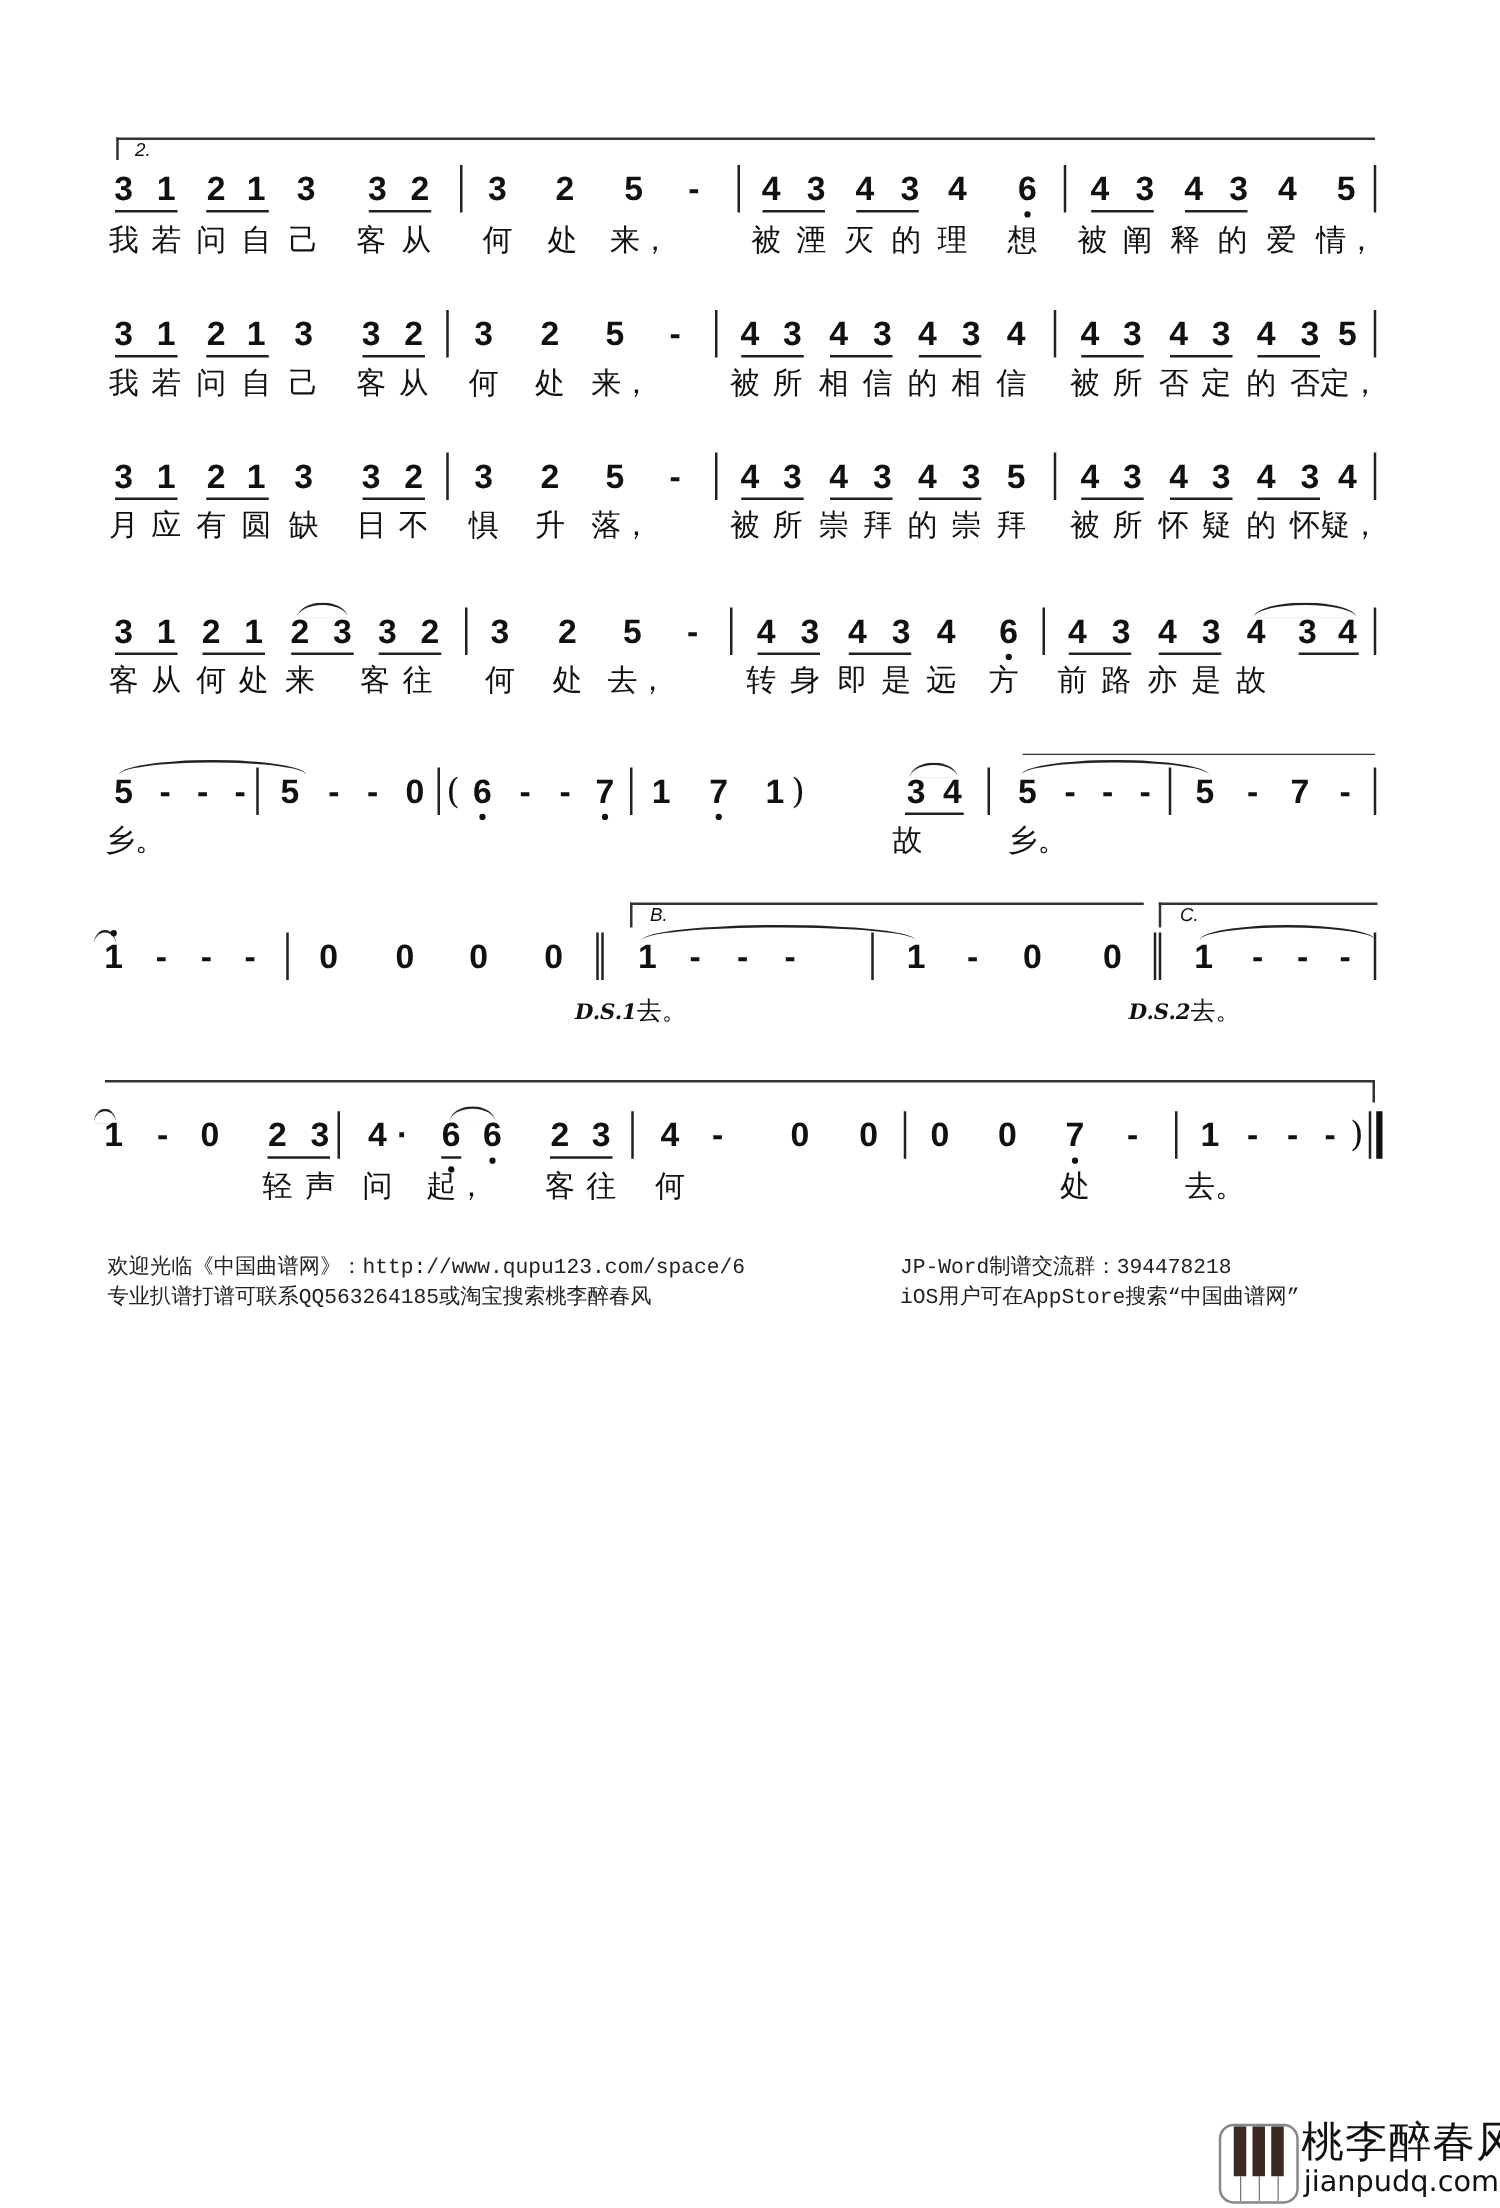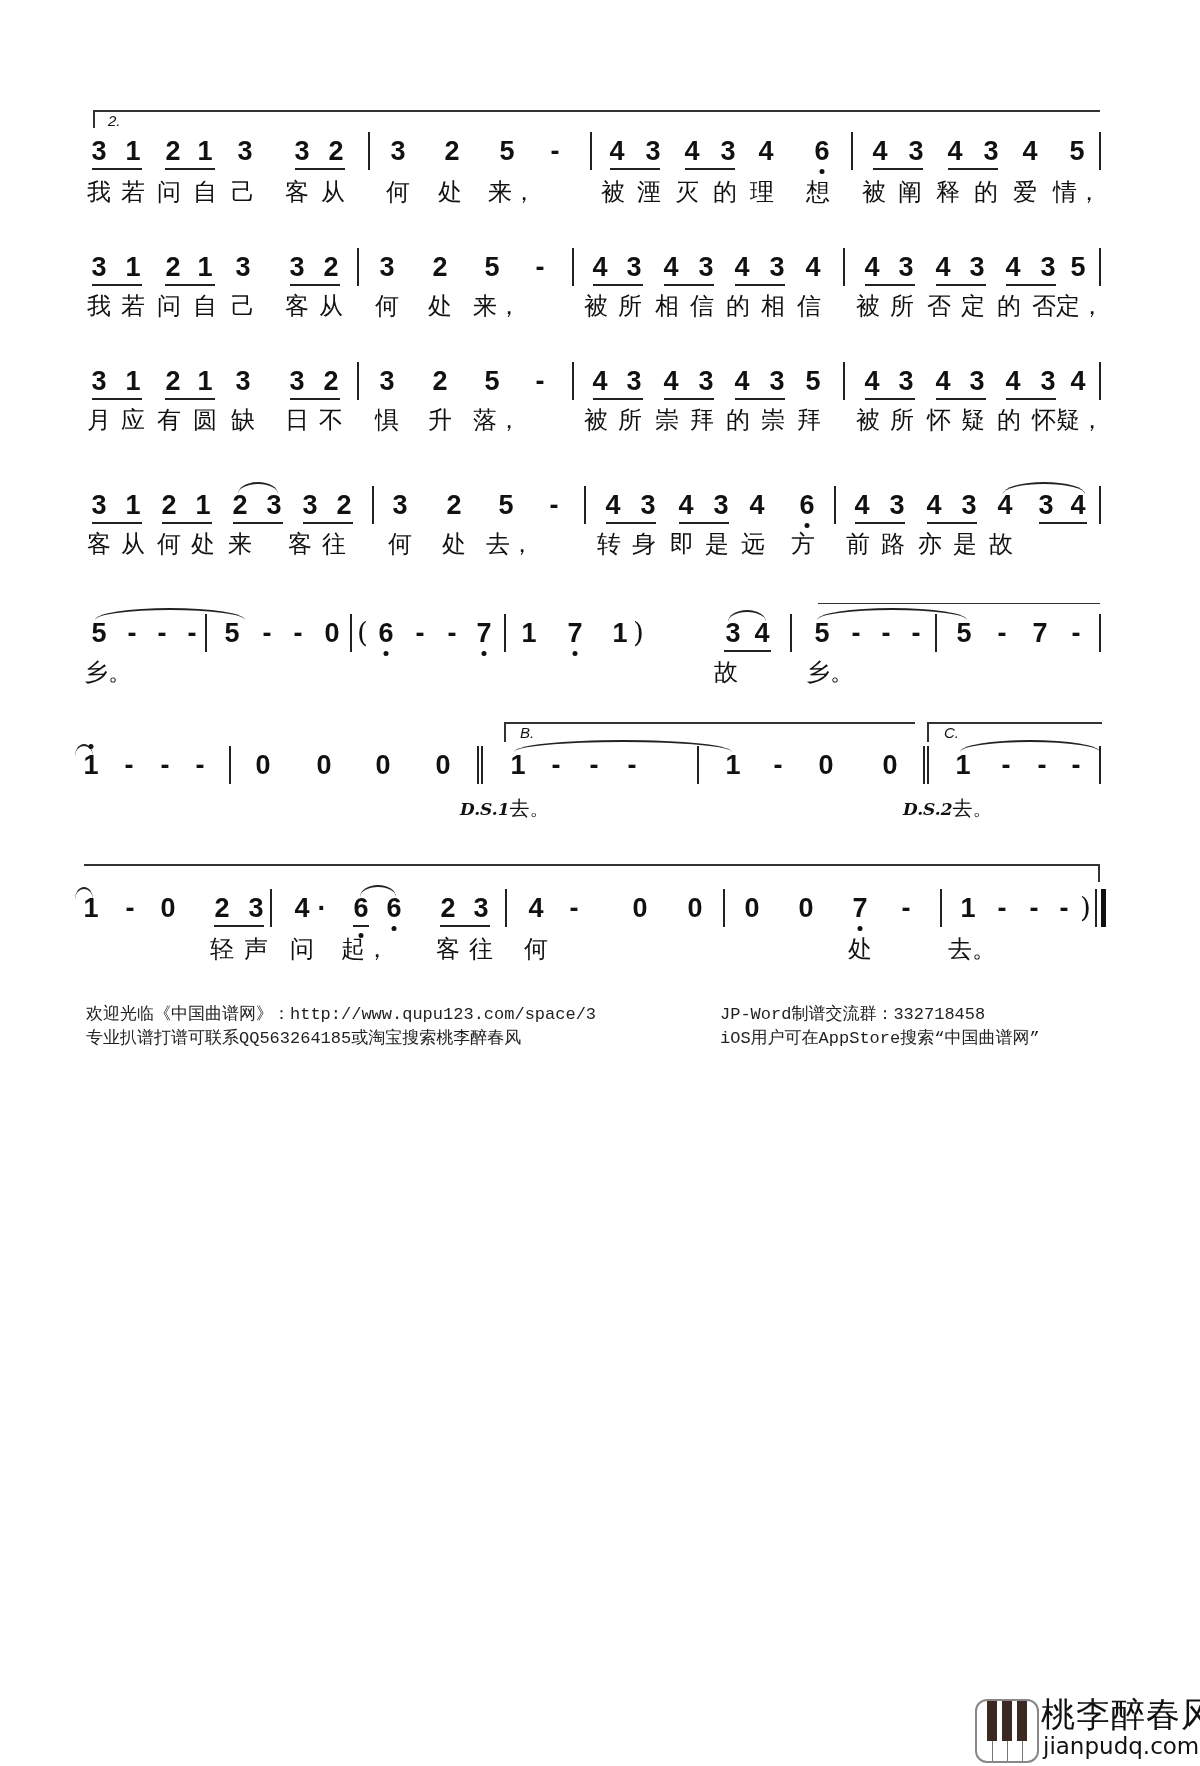--- a/index.html
+++ b/index.html
@@ -432,23 +432,23 @@
   <span class="lyric" style="left:256px;">声</span>
   <span class="lyric" style="left:302px;">问</span>
   <span class="lyric" style="left:365px;">起，</span>
   <span class="lyric" style="left:448px;">客</span>
   <span class="lyric" style="left:481px;">往</span>
   <span class="lyric" style="left:536px;">何</span>
   <span class="lyric" style="left:860px;">处</span>
   <span class="lyric" style="left:972px;">去。</span>
 </div>
 
-<div class="footer" style="left:86px; top:1003px;">欢迎光临《中国曲谱网》：http://www.qupu123.com/space/3</div>
+<div class="footer" style="left:86px; top:1003px;">欢迎光临《中国曲谱网》：http://www.qupu123.com/space/6</div>
 <div class="footer" style="left:86px; top:1027px;">专业扒谱打谱可联系QQ563264185或淘宝搜索桃李醉春风</div>
-<div class="footer" style="left:720px; top:1003px;">JP-Word制谱交流群：332718458</div>
+<div class="footer" style="left:720px; top:1003px;">JP-Word制谱交流群：394478218</div>
 <div class="footer" style="left:720px; top:1027px;">iOS用户可在AppStore搜索“中国曲谱网”</div>
 
 <div class="logo">
   <div class="logo-box">
     <div class="key-black" style="left:10px;"></div>
     <div class="key-black" style="left:25px;"></div>
     <div class="key-black" style="left:40px;"></div>
     <div class="key-line" style="left:15px;"></div>
     <div class="key-line" style="left:30px;"></div>
     <div class="key-line" style="left:45px;"></div>

